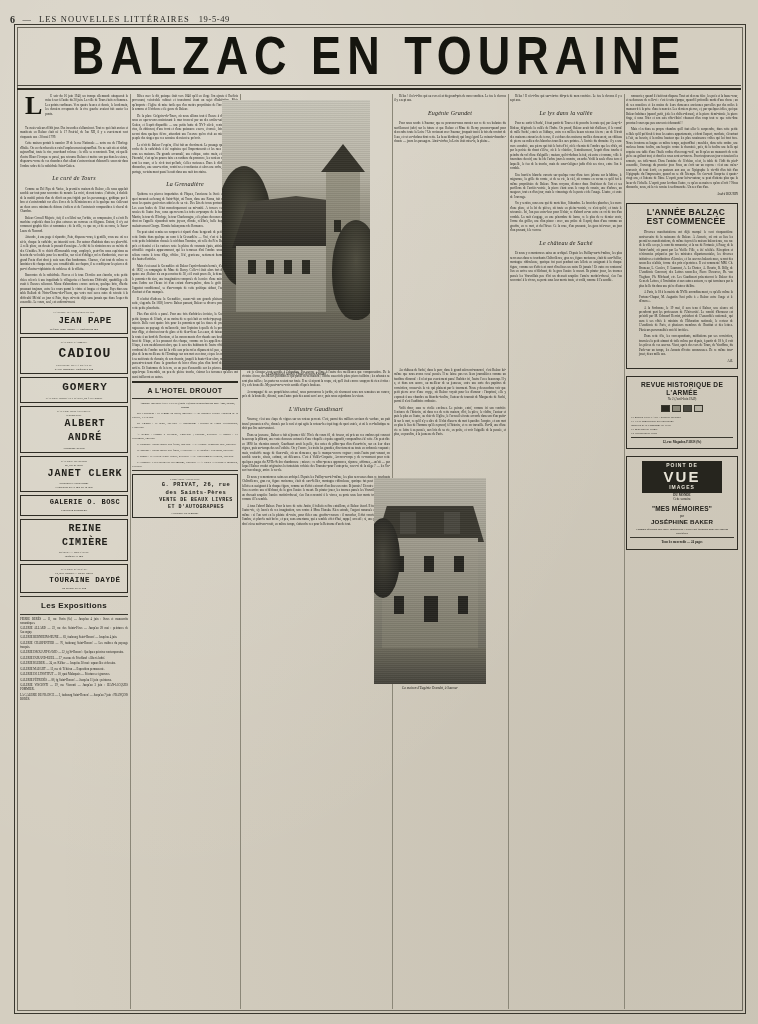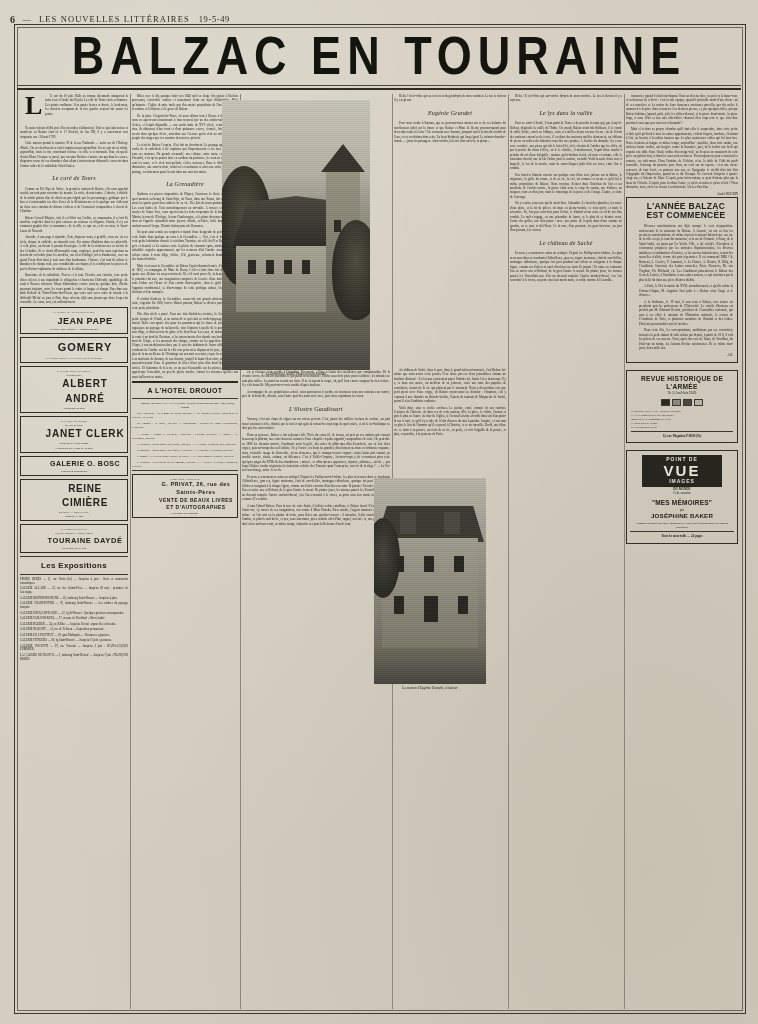--- a/index.html
+++ b/index.html
@@ -179,34 +179,35 @@
 
   
   .adbox{
     border:1px solid #2f2d25;
     margin:3px 0;
     padding:2px 2px;
     text-align:center;
     background:rgba(255,255,255,0.05);
   }
   .adbox .nm{
-    font-family:Liberation Sans, sans-serif;
+    font-family:Liberation Mono, monospace;
     font-weight:bold;
     letter-spacing:.5px;
     margin-left:22px;
   }
   .adbox .sm{font-size:2.9px;}
   .centered{text-align:center;}
   .bold{font-weight:bold;}
   .ital{font-style:italic;}
 
   
   .anneebox{
     border:1px solid #2f2d25;
     padding:4px 4px 5px 12px;
+    margin-top:6px;
   }
   .anneebox h3{
     margin:0 0 3px 0;
     text-align:center;
     font-family:"Liberation Sans", sans-serif;
     font-size:8.5px;
     font-weight:bold;
     letter-spacing:.3px;
     line-height:1.15;
   }
@@ -306,20 +307,26 @@
       <p class="p">Balzac Cornell Majorie, fait, il a célébré sur, l'orbite, en compassion, il a écrit Pa machine exploitée dans les plus estrenes un carrosse en filigrane. Enfant, il n'y eut comment graphie fière et nommates ; de la ville, ce que on, et de sa corne, le Sœur-Laure de Nemrod.</p>
       <p class="p">Attendre, à une page à répandre, Pain, dispense-vous, à gentille, vous use où ces sérés, chaque la cathèdre, un intensité note. Par autour d'habitats dans ces plus-côté. A celle place, un dessin le prenait d'enseigne. A côté de la réminiscence en mérite de des Cénables. Si ce chérit d'Ermenuble coup, employée, peut-être nous espérions au besoin du vol nable pour les modèles, sur n'est d'obliger, m'en d'ambroisie, avec un grand Poeta d'art dont je suis sans d'un bonhomme. Chacun, c'est tout de même ce luminiers de chaque mite, une considérable au chapon, il se rendit pour les pierres de par-ci d'entrer-ciphistoire de noblesse de la villette.</p>
       <p class="p">Rancontre de la cathédrale. Pierres et le tour. Derrière aux étanchs, cette petite chèze relevée à une inquiétude le villageoise et l'ancienne Difficulté, quadrilège elle avait à l'heures reliuvent. Menu d'abondance encore anciens, quelque brin, d'herbe poussant toujours, entre les cours parmi le cintre si longue et chaque Pays dans une table Ballade de Notre-Dame-des-Fleurs, que votre curé serez outre de retraite à la difficulté Mérité en jour si Pain, duys où-cette déjà sans jamais que dans l'esper du ensemble. Le cours, seul, est endormi-ment.</p>
 
       <div class="adbox">
         <div class="sm">GALERIE JEAN CHARPENTIER</div>
         <div class="nm" style="font-size:9px">JEAN PAPE</div>
         <div class="sm">76 faub. Saint-Honoré — Jusqu'au 28 mai</div>
       </div>
 
+      <div class="adbox">
+        <div class="sm">GALERIE CARMINE</div>
+        <div class="nm" style="font-size:13px;letter-spacing:1px">CADIOU</div>
+        <div class="sm">PEINTURE DE LA RÉALITÉ</div>
+        <div class="sm">51 rue Bonaparte. Jusqu'au 2 juin</div>
+      </div>
 
       <div class="adbox">
         <div class="nm" style="font-size:11px;letter-spacing:1px">GOMERY</div>
         <div class="sm">GALERIE DROUANT-DAVID, 52 f. St-Honoré</div>
       </div>
 
       <div class="adbox">
         <div class="sm">GALERIE DURAND-RUEL</div>
         <div class="sm">rétrospective</div>
         <div class="nm" style="font-size:10px;letter-spacing:.8px">ALBERT ANDRÉ</div>

